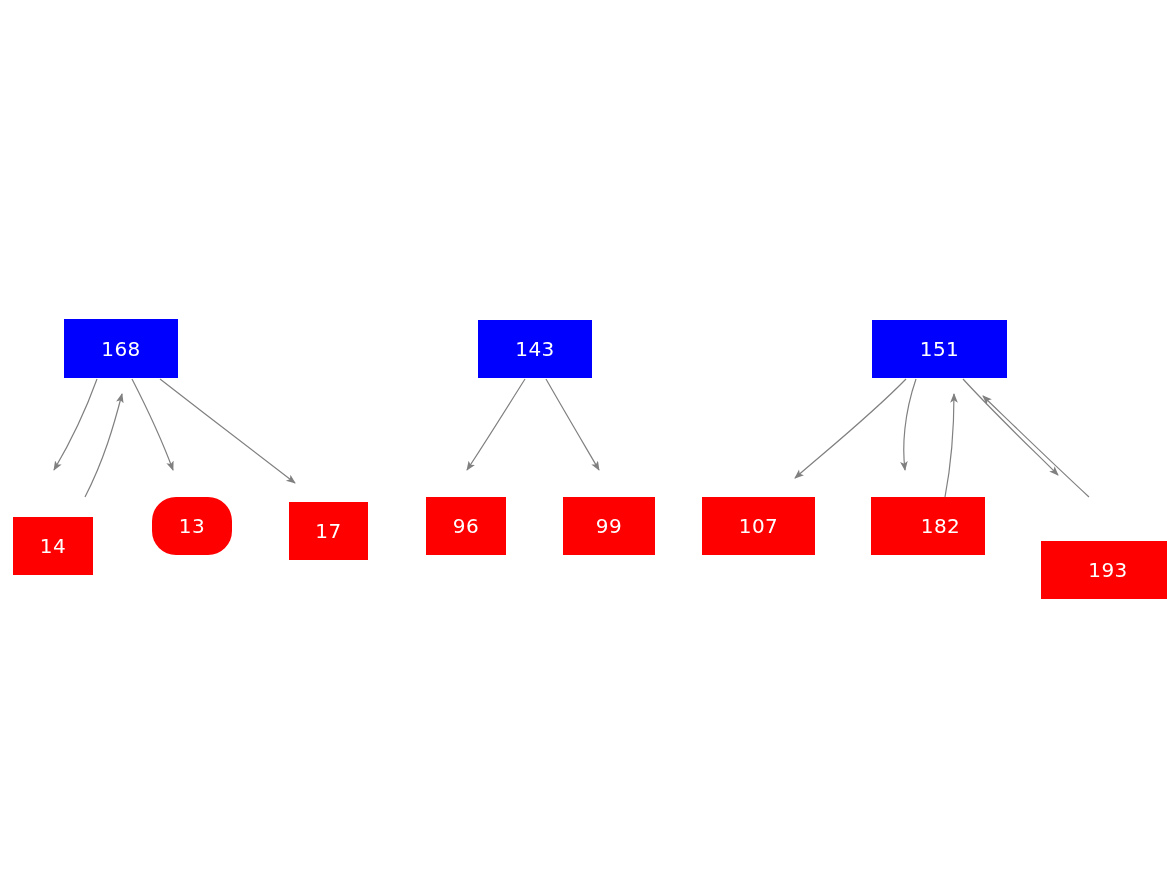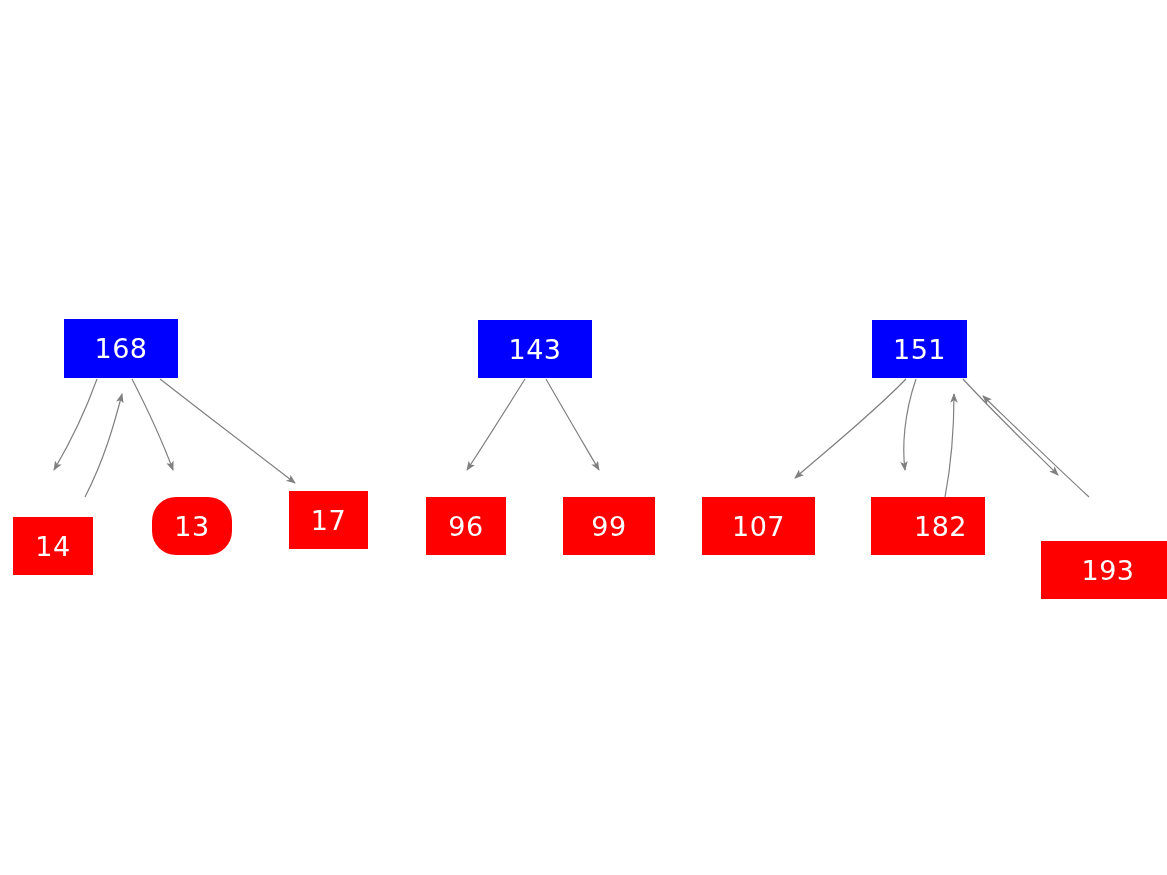--- a/index.html
+++ b/index.html
@@ -24,21 +24,21 @@
     height: 875px;
     pointer-events: none;
   }
   .node {
     position: absolute;
     box-sizing: border-box;
     display: flex;
     align-items: center;
     justify-content: center;
     color: #ffffff;
-    font-size: 27px;
+    font-size: 20px;
     line-height: 1;
     letter-spacing: 0.5px;
     user-select: none;
     z-index: 2;
   }
   .node-blue { background: #0000ff; }
   .node-red  { background: #ff0000; }
   .node-label { color: #ffffff; }
 </style>
 </head>
@@ -70,33 +70,33 @@
   <div id="nodes-group">
       <div class="node node-blue" style="left: 64px; top: 319px; width: 114px; height: 59px;">
         <span class="node-label">168</span>
       </div>
       <div class="node node-red" style="left: 13px; top: 497px; width: 80px; height: 58px; margin-top: 20px;">
         <span class="node-label">14</span>
       </div>
       <div class="node node-red" style="left: 152px; top: 497px; width: 80px; height: 58px; border-radius: 24px;">
         <span class="node-label">13</span>
       </div>
-      <div class="node node-red" style="left: 289px; top: 491px; width: 79px; height: 58px;">
+      <div class="node node-red" style="left: 289px; top: 502px; width: 79px; height: 58px;">
         <span class="node-label">17</span>
       </div>
       <div class="node node-blue" style="left: 478px; top: 320px; width: 114px; height: 58px;">
         <span class="node-label">143</span>
       </div>
       <div class="node node-red" style="left: 426px; top: 497px; width: 80px; height: 58px;">
         <span class="node-label">96</span>
       </div>
       <div class="node node-red" style="left: 563px; top: 497px; width: 92px; height: 58px;">
         <span class="node-label">99</span>
       </div>
-      <div class="node node-blue" style="left: 872px; top: 320px; width: 95px; height: 58px;">
+      <div class="node node-blue" style="left: 872px; top: 320px; width: 135px; height: 58px;">
         <span class="node-label">151</span>
       </div>
       <div class="node node-red" style="left: 702px; top: 497px; width: 113px; height: 58px; align-items: center;">
         <span class="node-label">107</span>
       </div>
       <div class="node node-red" style="left: 871px; top: 497px; width: 114px; height: 58px; padding-left: 25px;">
         <span class="node-label">182</span>
       </div>
       <div class="node node-red" style="left: 1041px; top: 497px; width: 134px; height: 58px; margin-top: 44px;">
         <span class="node-label">193</span>

